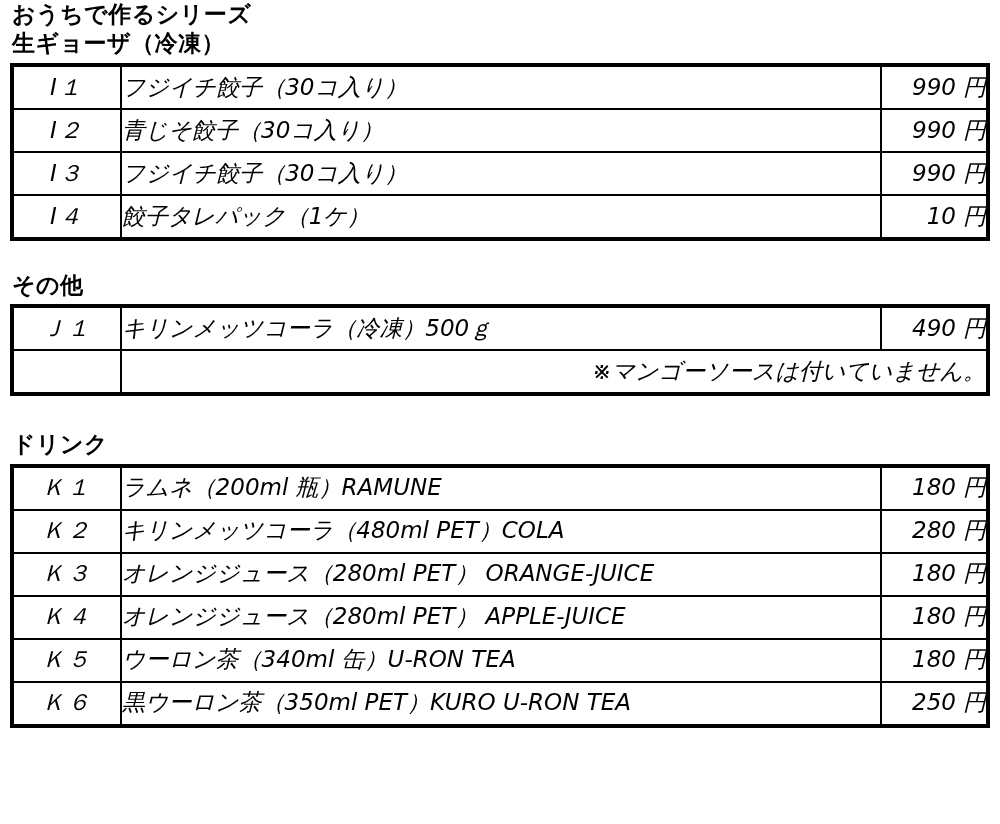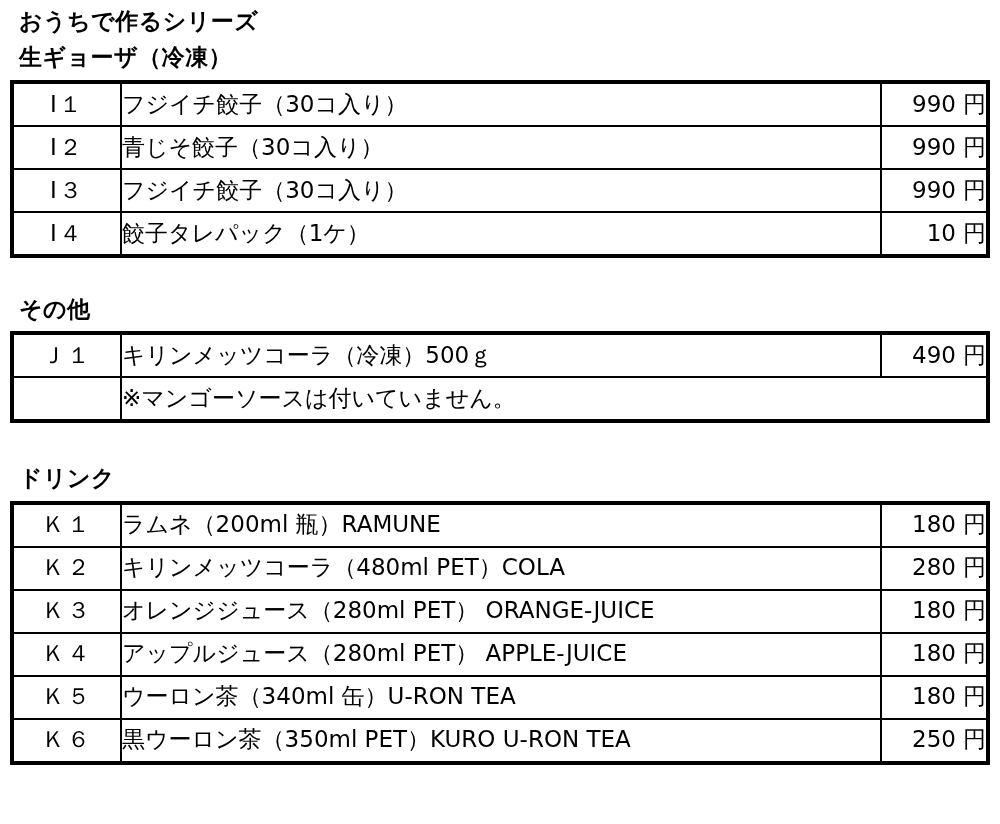--- a/index.html
+++ b/index.html
@@ -20,34 +20,35 @@
     width: 1000px;
     height: 824px;
     box-sizing: border-box;
     padding: 0 10px;
   }
   .section-title {
     font-size: 23px;
     font-weight: bold;
     line-height: 1.28;
     letter-spacing: 0.5px;
-    margin: 7px;
+    margin: 0;
     padding: 0 0 0 2px;
   }
   .heading-block {
     margin: 0 0 4px 0;
   }
   .spacer-md { height: 30px; }
   .spacer-lg { height: 34px; }
 
   table.menu {
     border-collapse: collapse;
     width: 980px;
     table-layout: fixed;
     background: #fff;
+    font-style: italic;
   }
   table.menu td {
     border: 2px solid #000;
     padding: 0;
     height: 41px;
     vertical-align: middle;
     font-size: 23px;
     line-height: 1.2;
   }
   
@@ -78,21 +79,21 @@
     min-width: 56px;
     text-align: right;
   }
   .yen {
     display: inline-block;
     width: 30px;
     text-align: right;
   }
   .note-cell {
     padding-left: 10px;
-    text-align: left;
+    text-align: right;
     margin-top: 36px;
   }
   
   table.thickframe {
     border: 4px solid #000;
   }
   table.thickframe td {
     border: 2px solid #000;
   }
   .small-note {
@@ -172,21 +173,21 @@
         <td class="name-cell">キリンメッツコーラ（480ml PET）COLA</td>
         <td class="price-cell"><span class="price-num">280</span><span class="yen">円</span></td>
       </tr>
       <tr>
         <td class="code-cell">Ｋ３</td>
         <td class="name-cell indent">オレンジジュース（280ml PET） ORANGE-JUICE</td>
         <td class="price-cell"><span class="price-num">180</span><span class="yen">円</span></td>
       </tr>
       <tr>
         <td class="code-cell">Ｋ４</td>
-        <td class="name-cell indent">アップルジュース（280ml PET） APPLE-JUICE</td>
+        <td class="name-cell indent">オレンジジュース（280ml PET） APPLE-JUICE</td>
         <td class="price-cell"><span class="price-num">180</span><span class="yen">円</span></td>
       </tr>
       <tr>
         <td class="code-cell">Ｋ５</td>
         <td class="name-cell">ウーロン茶（340ml 缶）U-RON TEA</td>
         <td class="price-cell"><span class="price-num">180</span><span class="yen">円</span></td>
       </tr>
       <tr>
         <td class="code-cell">Ｋ６</td>
         <td class="name-cell">黒ウーロン茶（350ml PET）KURO U-RON TEA</td>

